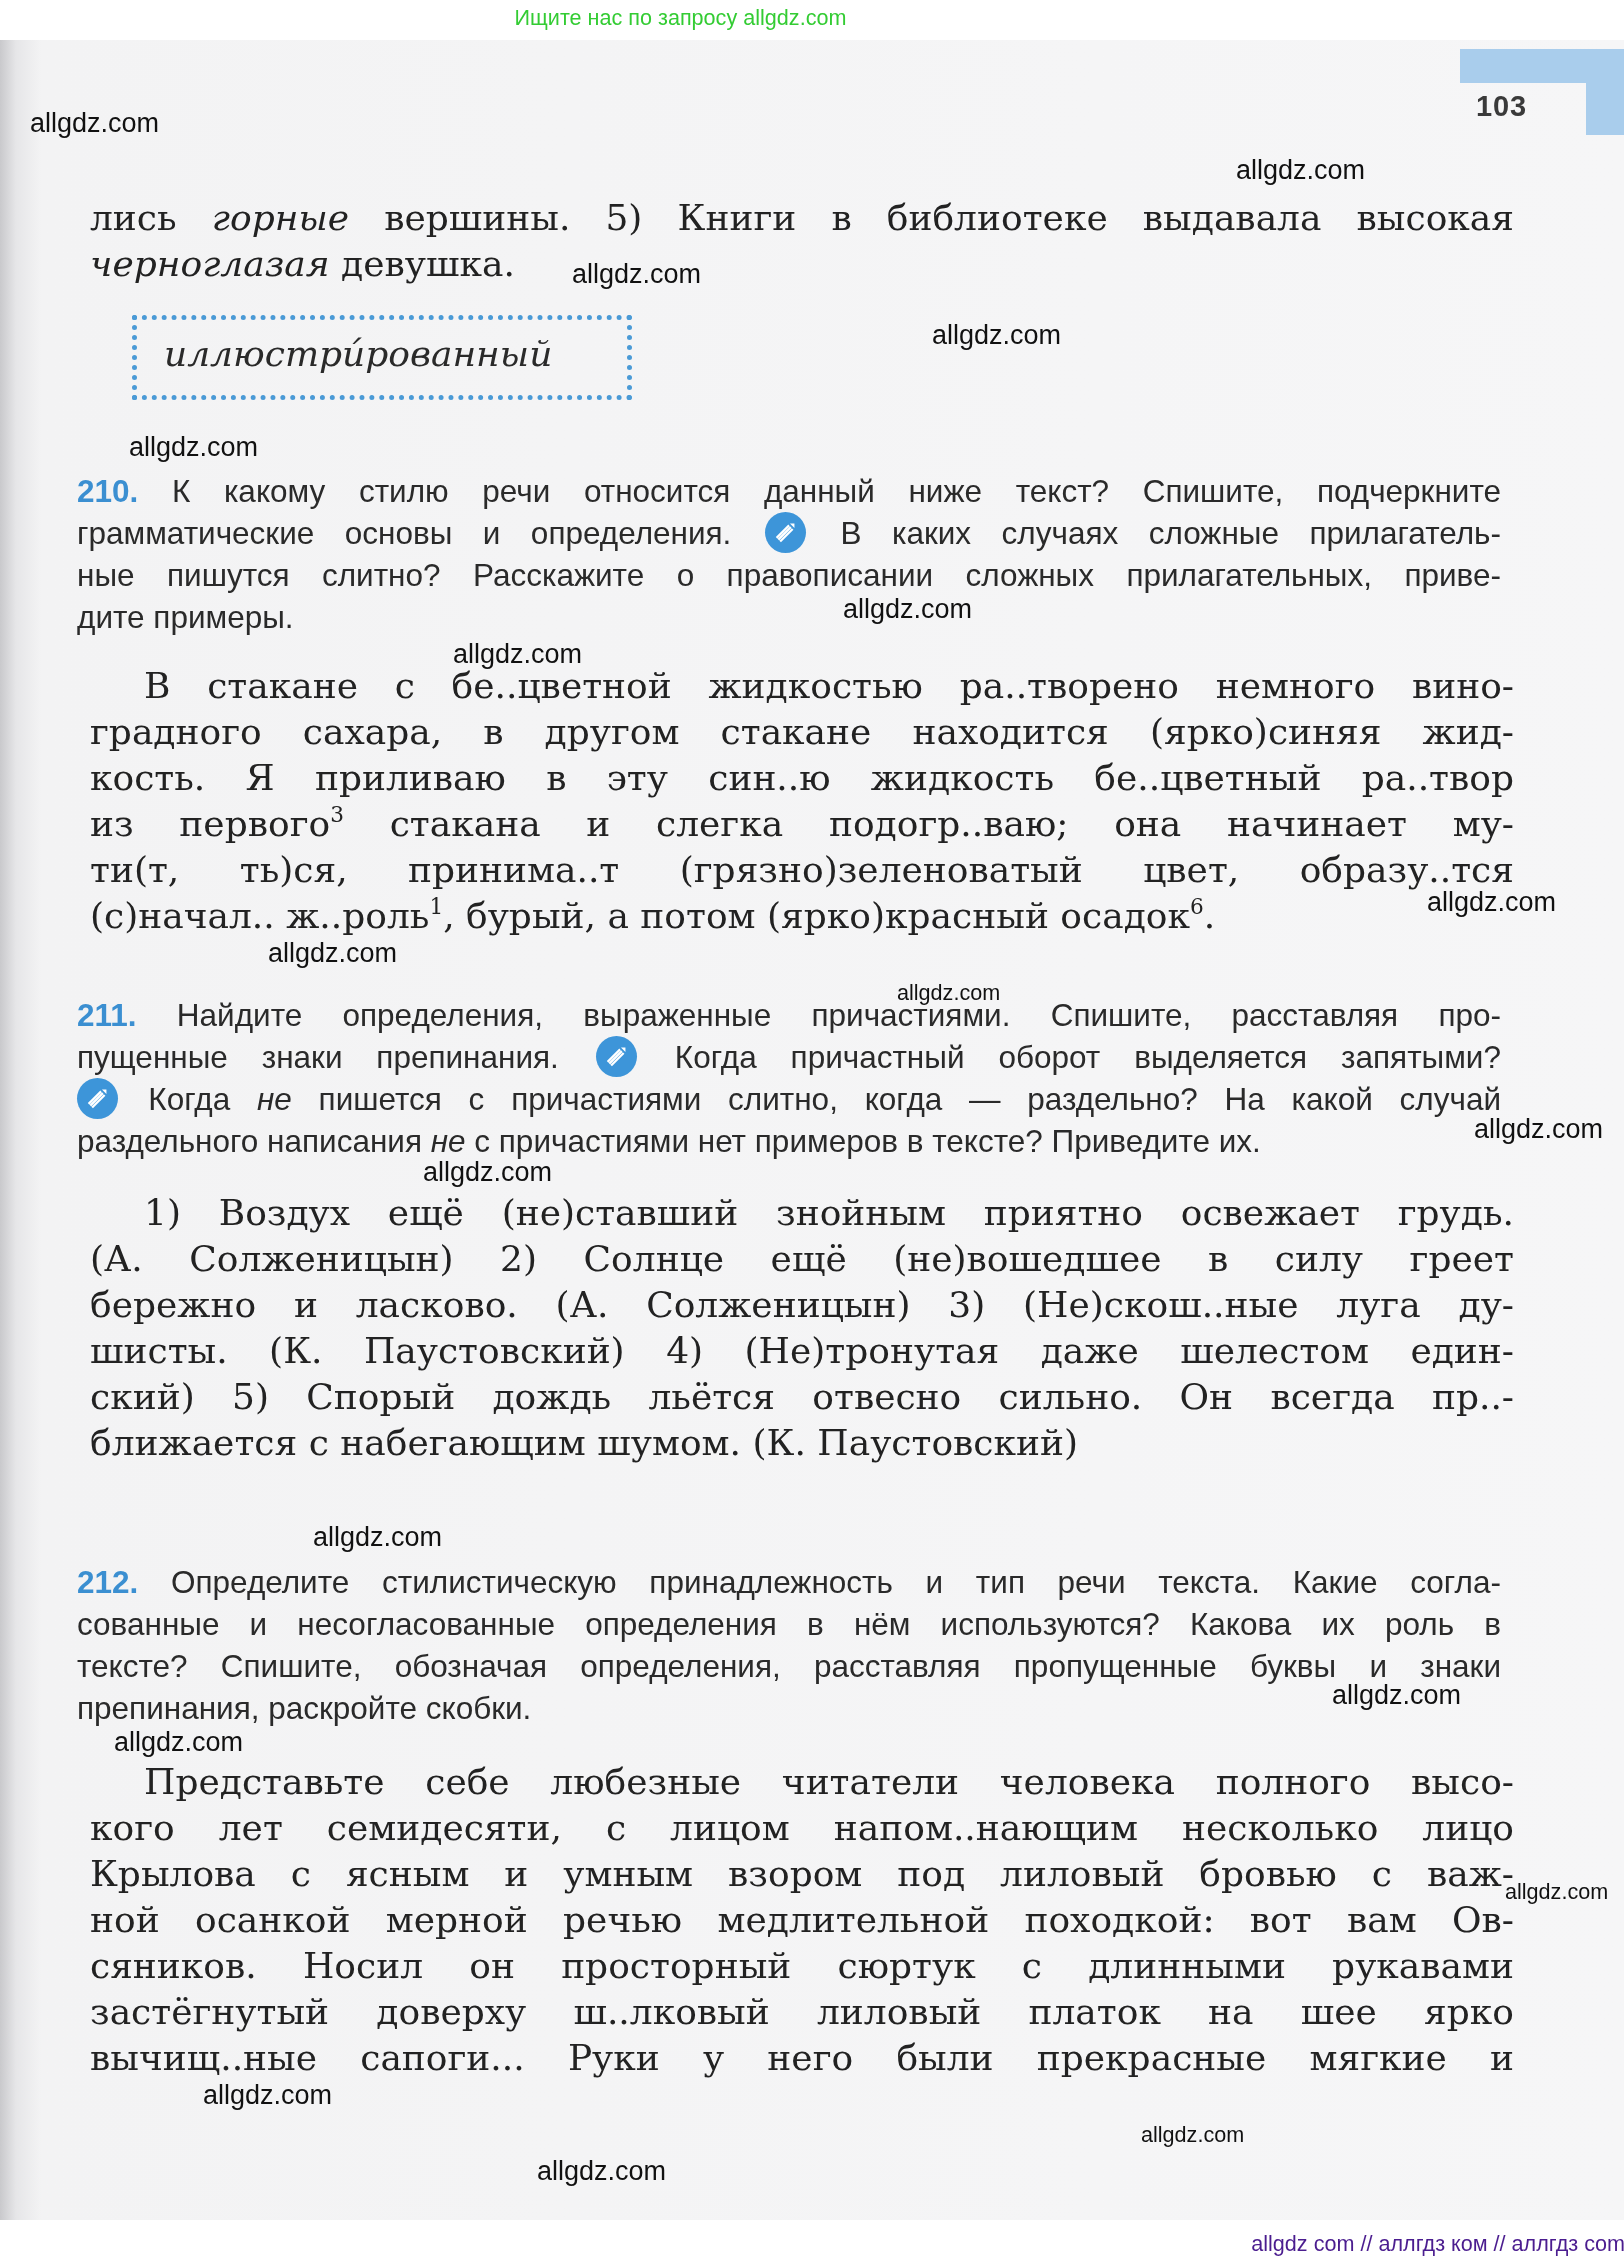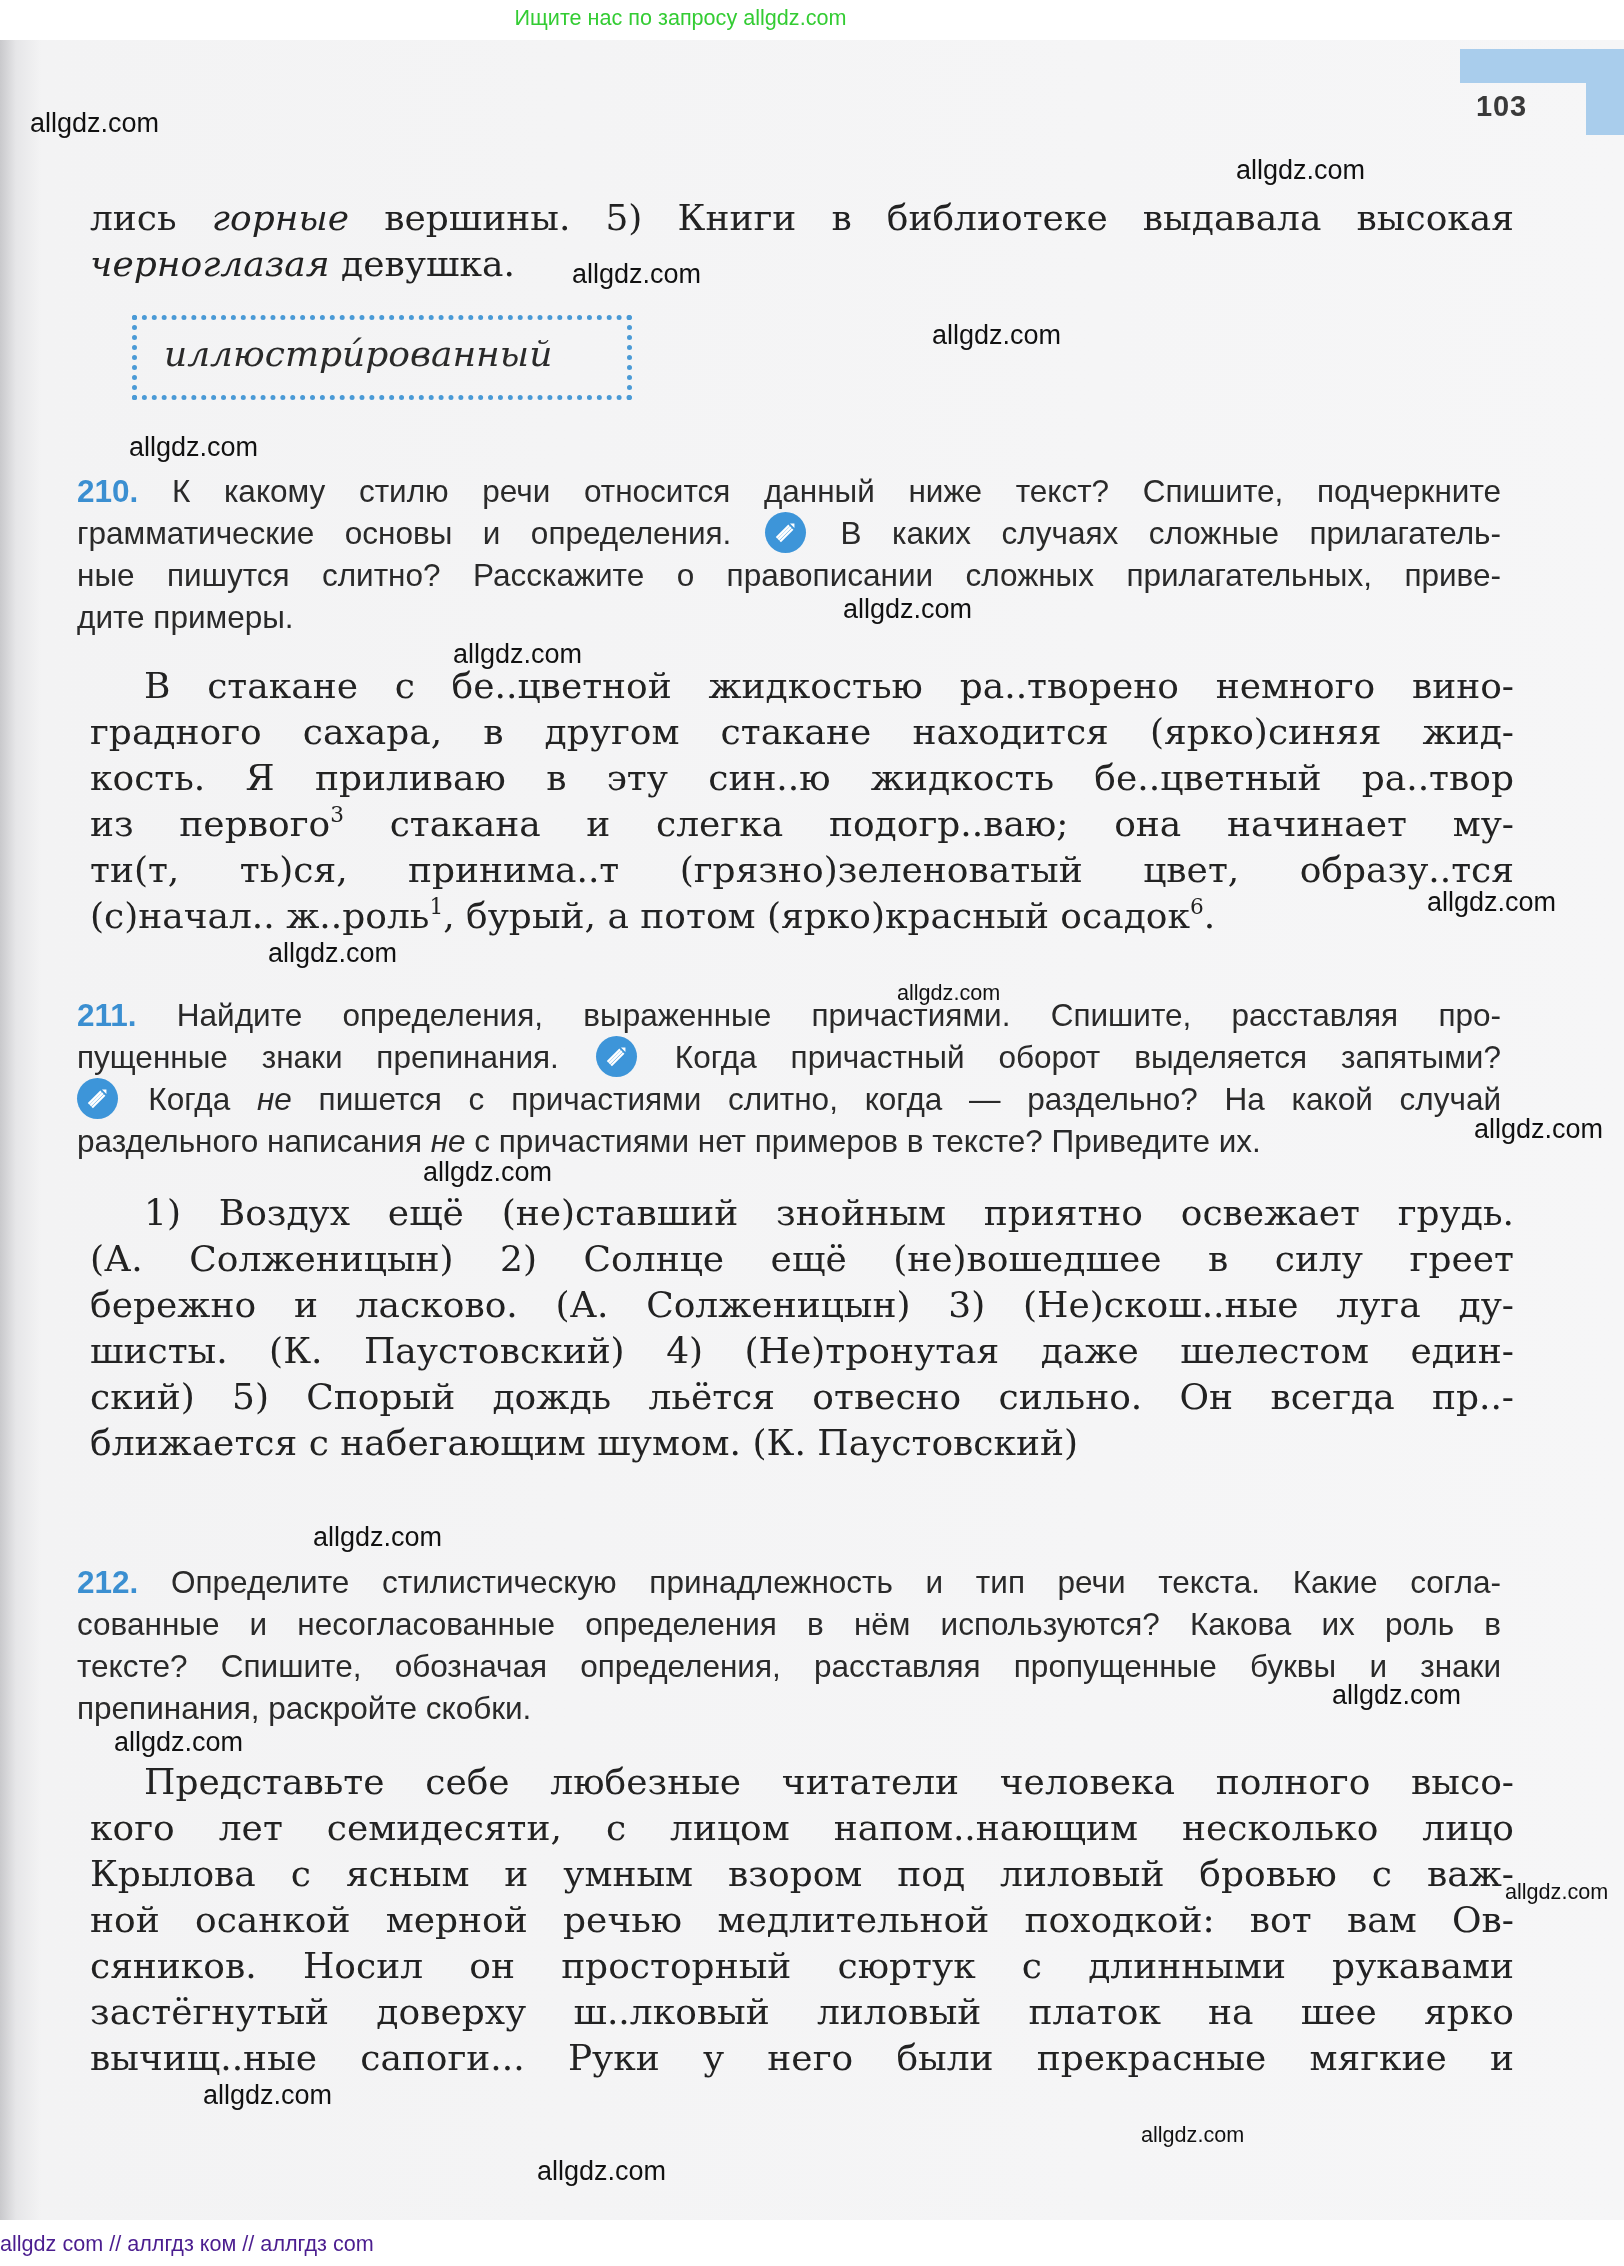--- a/index.html
+++ b/index.html
@@ -60,21 +60,21 @@
   }
   .word-box span {
     position:absolute; left:27px; top:12.6px;
     font-family:"DejaVu Serif", serif; font-style:italic; font-size:36px; color:#2a2a2a;
   }
   .wm {
     position:absolute; font-family:"Liberation Sans", sans-serif; color:#111;
     white-space:nowrap;
   }
   .footer {
-    position:absolute; left:0; top:2220px; width:1625px; height:47px; background:#fff; text-align:left;
+    position:absolute; left:0; top:2220px; width:1625px; height:47px; background:#fff; text-align:right;
   }
   .footer span {
     display:inline-block; margin-top:10.8px; color:#4b1d8f; font-size:21.6px;
     font-family:"Liberation Sans", sans-serif;
   }
 </style>
 </head>
 <body>
 
 <div class="banner">

